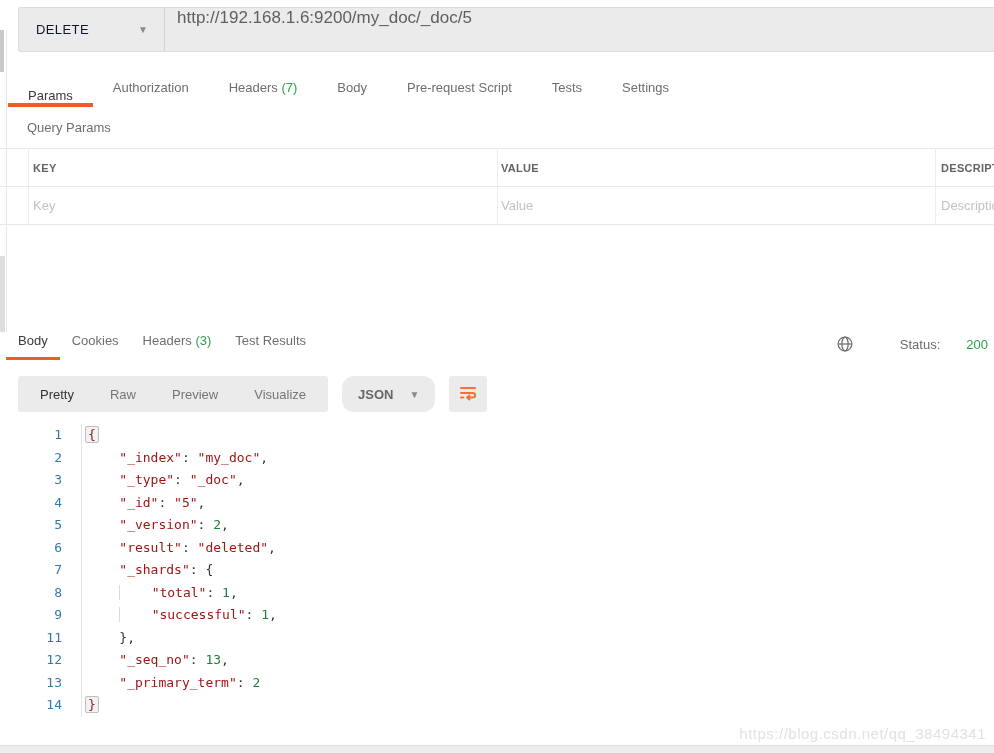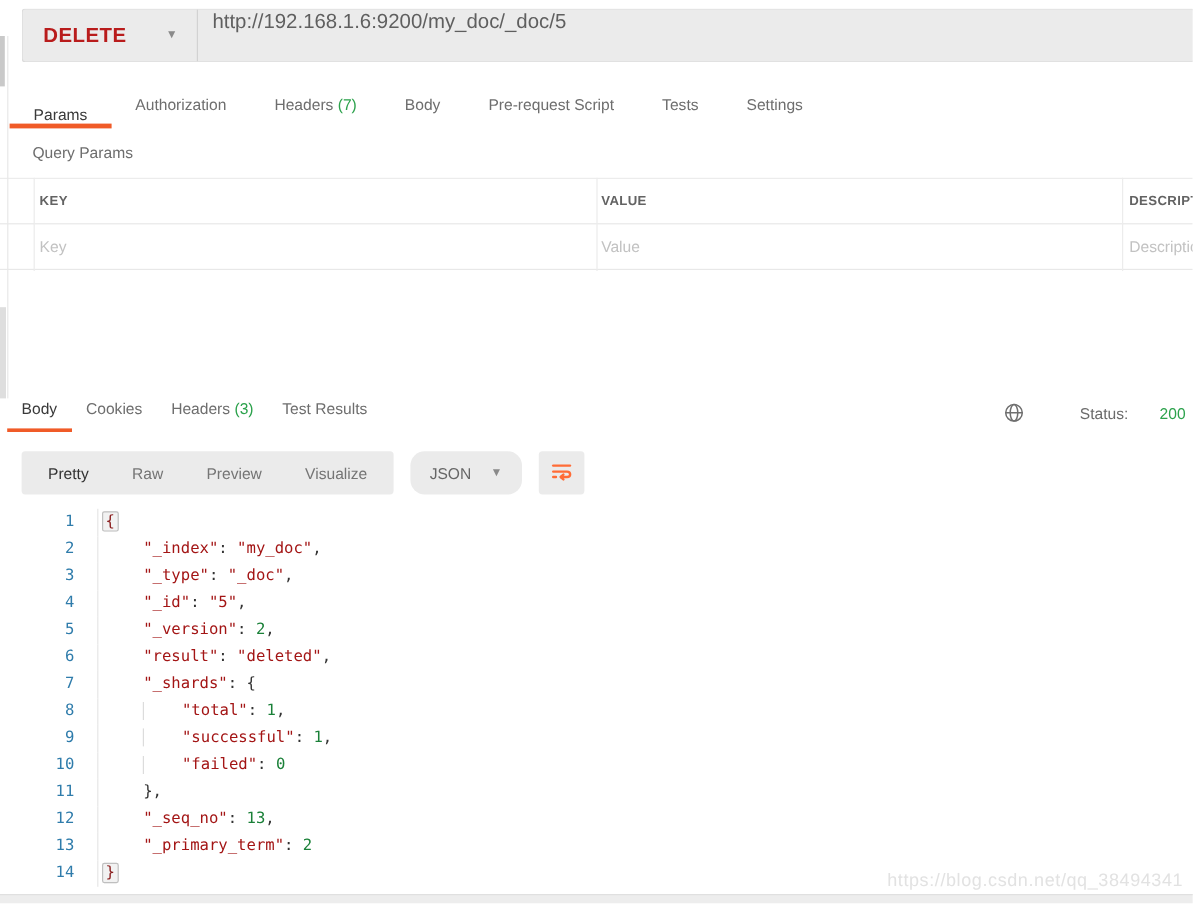--- a/index.html
+++ b/index.html
@@ -20,21 +20,21 @@
   .request-bar {
     position:absolute; top:7px; left:18px; right:0; height:45px;
     background:#ebebeb; border:1px solid #dcdcdc; border-right:none;
     border-radius:3px 0 0 3px;
     display:flex; align-items:stretch;
   }
   .method-select {
     width:145px; display:flex; align-items:center; justify-content:space-between;
     padding:0 16px 0 17px; cursor:pointer;
   }
-  .method-label { font-size:17px; font-weight:bold; color:#b91c1c; letter-spacing:.4px; }
+  .method-label { font-size:13px; font-weight:normal; color:#0f172a; letter-spacing:.4px; }
   .caret { font-size:10px; color:#8a8a8a; }
   .bar-divider { width:1px; background:#d2d2d2; margin:0; }
   .url-field {
     flex:1; display:flex; align-items:flex-start; padding-left:12px;
     font-size:17px; color:#5f5f5f;
   }
 
   
   .tabs { position:absolute; display:flex; align-items:flex-end; }
   .tab {
@@ -76,21 +76,21 @@
 
   
   .response-toolbar { position:absolute; top:376px; left:18px; height:36px; display:flex; align-items:stretch; }
   .segmented {
     display:flex; align-items:center; background:#ebebeb; border-radius:3px; padding:0 4px;
   }
   .seg-item { font-size:13px; color:#757575; padding:0 18px; cursor:pointer; }
   .seg-item.active { color:#333333; }
   .lang-btn {
     margin-left:14px; background:#ebebeb; border-radius:12px;
-    display:flex; align-items:center; padding:0 16px; cursor:pointer;
+    display:flex; align-items:center; padding:0 16px; cursor:pointer;font-weight:bold;
   }
   .lang-label { font-size:13px; color:#666666; margin-right:16px; }
   .wrap-btn {
     margin-left:14px; width:38px; background:#ebebeb; border-radius:3px;
     display:flex; align-items:center; justify-content:center; cursor:pointer;
   }
 
   
   .code-viewer {
     position:absolute; top:424px; left:0; right:0; height:318px;
@@ -269,24 +269,20 @@
       </div>
       <div class="code-row">
         <div class="ln">8</div>
         <div class="code-line"><span>    </span><span class="tk-guide">    </span><span class="tk-k">"total"</span><span class="tk-p">: </span><span class="tk-num">1</span><span class="tk-p">,</span></div>
       </div>
       <div class="code-row">
         <div class="ln">9</div>
         <div class="code-line"><span>    </span><span class="tk-guide">    </span><span class="tk-k">"successful"</span><span class="tk-p">: </span><span class="tk-num">1</span><span class="tk-p">,</span></div>
       </div>
       <div class="code-row">
-        <div class="ln">10</div>
-        <div class="code-line"><span>    </span><span class="tk-guide">    </span><span class="tk-k">"failed"</span><span class="tk-p">: </span><span class="tk-num">0</span></div>
-      </div>
-      <div class="code-row">
         <div class="ln">11</div>
         <div class="code-line"><span>    </span><span class="tk-p">}</span><span class="tk-p">,</span></div>
       </div>
       <div class="code-row">
         <div class="ln">12</div>
         <div class="code-line"><span>    </span><span class="tk-k">"_seq_no"</span><span class="tk-p">: </span><span class="tk-num">13</span><span class="tk-p">,</span></div>
       </div>
       <div class="code-row">
         <div class="ln">13</div>
         <div class="code-line"><span>    </span><span class="tk-k">"_primary_term"</span><span class="tk-p">: </span><span class="tk-num">2</span></div>

